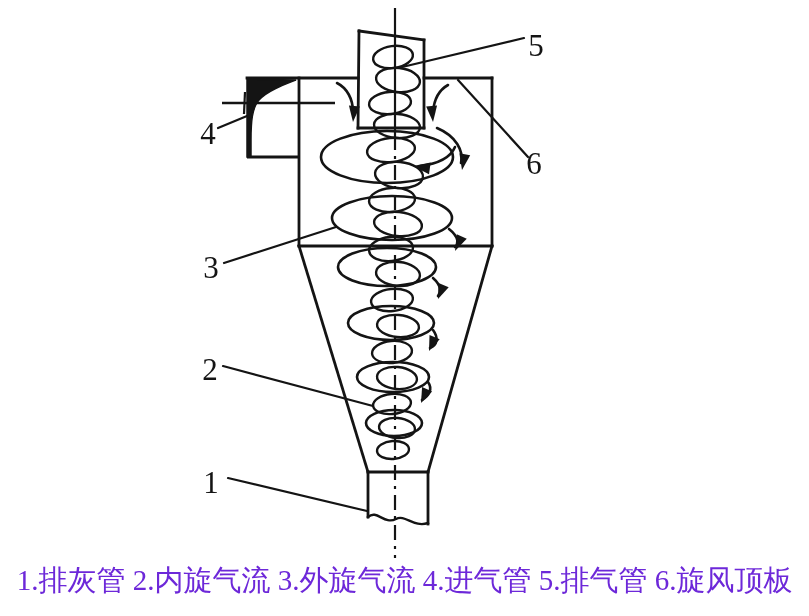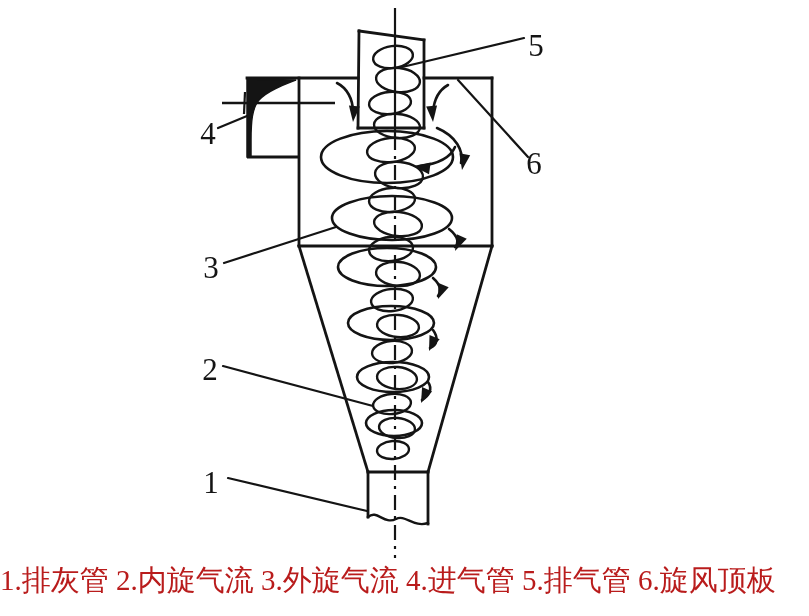--- a/index.html
+++ b/index.html
@@ -13,23 +13,23 @@
   .diagram-svg{position:absolute;left:0;top:0;}
   .callout-num{
     font-family:"Liberation Serif","DejaVu Serif",serif;
     font-size:31px;
     fill:#141414;
   }
   .caption{
     position:absolute;
     left:0;right:0;
     top:561px;
-    text-align:left;
+    text-align:center;
     font-size:29px;
-    color:#b91c1c;
+    color:#6d28d9;
     letter-spacing:0px;
     white-space:nowrap;
   }
 </style>
 </head>
 <body>
 
 <div class="stage">
 
   <svg class="diagram-svg" width="809" height="616" viewBox="0 0 809 616" xmlns="http://www.w3.org/2000/svg">

